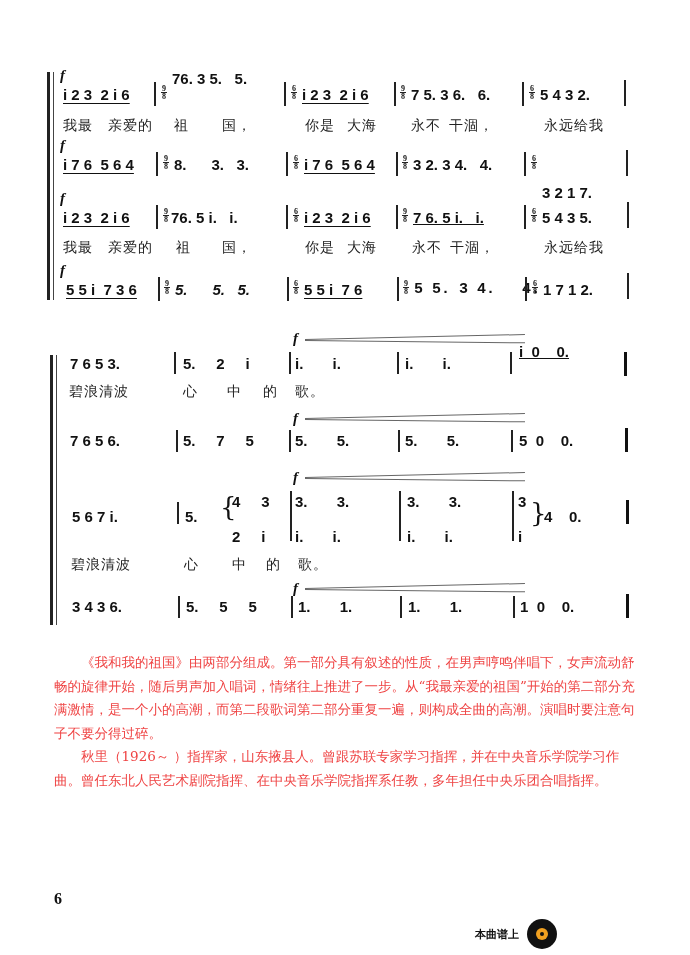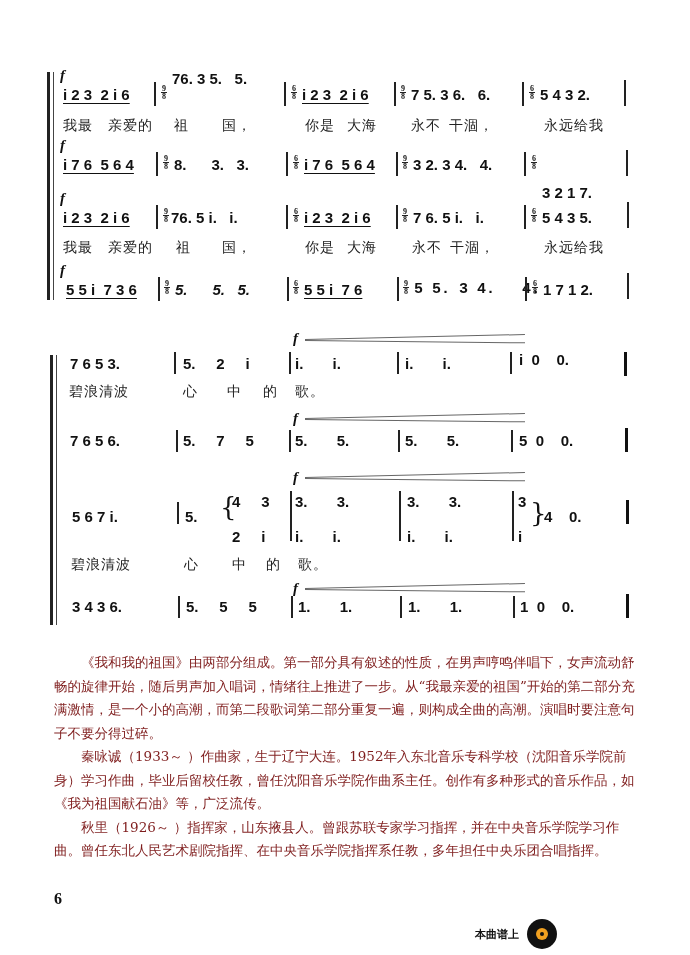--- a/index.html
+++ b/index.html
@@ -9,21 +9,21 @@
   .note { position:absolute; font-family:"Liberation Sans", sans-serif; font-weight:bold; font-size:15px; line-height:16px; white-space:pre; }
   .lyric { position:absolute; font-family:"DejaVu Serif", serif; font-size:14px; color:#222; white-space:pre; letter-spacing:1px; }
   .dyn { position:absolute; font-family:"Liberation Serif", serif; font-style:italic; font-weight:bold; font-size:15px; }
   .bar { position:absolute; width:1.5px; background:#222; }
   .final { position:absolute; width:3px; background:#111; }
   .ts { position:absolute; font-family:"Liberation Serif", serif; font-weight:bold; font-size:8px; line-height:7px; text-align:center; width:8px; }
   .ts .line { display:block; height:1px; background:#222; margin:0 1px; }
   .brace { position:absolute; border-left:3px solid #222; }
   .brace2 { position:absolute; border-left:1px solid #444; }
   .cresc { position:absolute; height:1px; background:#666; transform-origin:left center; }
-  .para { position:absolute; left:54px; width:586px; font-family:"DejaVu Serif", serif; font-size:13.5px; line-height:23.5px; color:#7f1d1d; }
+  .para { position:absolute; left:54px; width:586px; font-family:"DejaVu Serif", serif; font-size:13.5px; line-height:23.5px; color:#ef4444; }
   .para p { margin:0; text-indent:27px; }
   .pagenum { position:absolute; left:54px; top:890px; font-family:"Liberation Serif", serif; font-weight:bold; font-size:16px; }
   .footer { position:absolute; left:475px; top:918px; height:32px; display:flex; align-items:center; }
   .footer .small { font-family:"DejaVu Sans", sans-serif; font-size:11px; font-weight:bold; margin-right:8px; color:#111; }
   .footer .disc { width:30px; height:30px; border-radius:50%; background:#111; position:relative; margin-right:6px; }
   .footer .disc .center { position:absolute; left:9px; top:9px; width:12px; height:12px; border-radius:50%; background:#f0a020; }
   .footer .disc .hole { position:absolute; left:13px; top:13px; width:4px; height:4px; border-radius:50%; background:#111; }
   .footer .brand { font-family:"DejaVu Sans", sans-serif; font-weight:bold; font-size:28px; letter-spacing:-1px; color:#111; }
   .uline { text-decoration:underline; text-underline-offset:3px; }
 </style>
@@ -80,21 +80,21 @@
   <span class="dyn" style="left:60px;top:190px;">f</span>
   <span class="note uline" style="left:63px;top:210px;">i 2 3  2 i 6</span>
   <div class="bar" style="left:156px;top:205px;height:24px;"></div>
   <div class="ts" style="left:162px;top:208px;"><span>9</span><span class="line"></span><span>8</span></div>
   <span class="note" style="left:171px;top:210px;">76. 5 i.   i.</span>
   <div class="bar" style="left:286px;top:205px;height:24px;"></div>
   <div class="ts" style="left:292px;top:208px;"><span>6</span><span class="line"></span><span>8</span></div>
   <span class="note uline" style="left:304px;top:210px;">i 2 3  2 i 6</span>
   <div class="bar" style="left:396px;top:205px;height:24px;"></div>
   <div class="ts" style="left:401px;top:208px;"><span>9</span><span class="line"></span><span>8</span></div>
-  <span class="note" style="left:413px;top:210px;">7 6. 5 i.   i.</span>
+  <span class="note" style="left:413px;top:210px;text-decoration:underline;">7 6. 5 i.   i.</span>
   <div class="bar" style="left:524px;top:205px;height:24px;"></div>
   <div class="ts" style="left:530px;top:208px;"><span>6</span><span class="line"></span><span>8</span></div>
   <span class="note" style="left:542px;top:210px;">5 4 3 5.</span>
   <div class="bar" style="left:627px;top:202px;height:26px;"></div>
 
   <span class="lyric" style="left:63px;top:239px;">我最</span>
   <span class="lyric" style="left:108px;top:239px;">亲爱的</span>
   <span class="lyric" style="left:176px;top:239px;">祖</span>
   <span class="lyric" style="left:222px;top:239px;">国，</span>
   <span class="lyric" style="left:305px;top:239px;">你是</span>
@@ -128,21 +128,21 @@
   <div class="bar" style="left:174px;top:352px;height:22px;"></div>
   <span class="note" style="left:183px;top:356px;">5.     2     i</span>
   <div class="bar" style="left:289px;top:352px;height:22px;"></div>
   <span class="dyn" style="left:293px;top:330px;">f</span>
   <div class="cresc" style="left:305px;top:339px;width:220px;transform:rotate(-1.3deg);"></div>
   <div class="cresc" style="left:305px;top:340px;width:220px;transform:rotate(0.6deg);"></div>
   <span class="note" style="left:295px;top:356px;">i.       i.</span>
   <div class="bar" style="left:397px;top:352px;height:22px;"></div>
   <span class="note" style="left:405px;top:356px;">i.       i.</span>
   <div class="bar" style="left:510px;top:352px;height:22px;"></div>
-  <span class="note" style="left:519px;top:352px;">i  0    0.</span>
+  <span class="note" style="left:519px;top:344px;text-decoration:underline;">i  0    0.</span>
   <div class="final" style="left:624px;top:352px;height:24px;"></div>
 
   <span class="lyric" style="left:69px;top:383px;">碧浪清波</span>
   <span class="lyric" style="left:183px;top:383px;">心</span>
   <span class="lyric" style="left:227px;top:383px;">中</span>
   <span class="lyric" style="left:263px;top:383px;">的</span>
   <span class="lyric" style="left:295px;top:383px;">歌。</span>
 
   <span class="note" style="left:70px;top:433px;">7 6 5 6.</span>
   <div class="bar" style="left:176px;top:430px;height:22px;"></div>
@@ -196,21 +196,20 @@
   <span class="note" style="left:298px;top:599px;">1.       1.</span>
   <div class="bar" style="left:400px;top:596px;height:22px;"></div>
   <span class="note" style="left:408px;top:599px;">1.       1.</span>
   <div class="bar" style="left:513px;top:596px;height:22px;"></div>
   <span class="note" style="left:520px;top:599px;">1  0    0.</span>
   <div class="final" style="left:626px;top:594px;height:24px;"></div>
 </div>
 
 <div class="para" style="top:651px;">
   <p>《我和我的祖国》由两部分组成。第一部分具有叙述的性质，在男声哼鸣伴唱下，女声流动舒畅的旋律开始，随后男声加入唱词，情绪往上推进了一步。从“我最亲爱的祖国”开始的第二部分充满激情，是一个小的高潮，而第二段歌词第二部分重复一遍，则构成全曲的高潮。演唱时要注意句子不要分得过碎。</p>
-  <p>秦咏诚（1933～ ）作曲家，生于辽宁大连。1952年入东北音乐专科学校（沈阳音乐学院前身）学习作曲，毕业后留校任教，曾任沈阳音乐学院作曲系主任。创作有多种形式的音乐作品，如《我为祖国献石油》等，广泛流传。</p>
   <p>秋里（1926～ ）指挥家，山东掖县人。曾跟苏联专家学习指挥，并在中央音乐学院学习作曲。曾任东北人民艺术剧院指挥、在中央音乐学院指挥系任教，多年担任中央乐团合唱指挥。</p>
 </div>
 
 <div class="pagenum">6</div>
 
 <div class="footer">
   <span class="small">本曲谱上</span>
   <span class="disc">
       <span class="center"></span>
       <span class="hole"></span>

